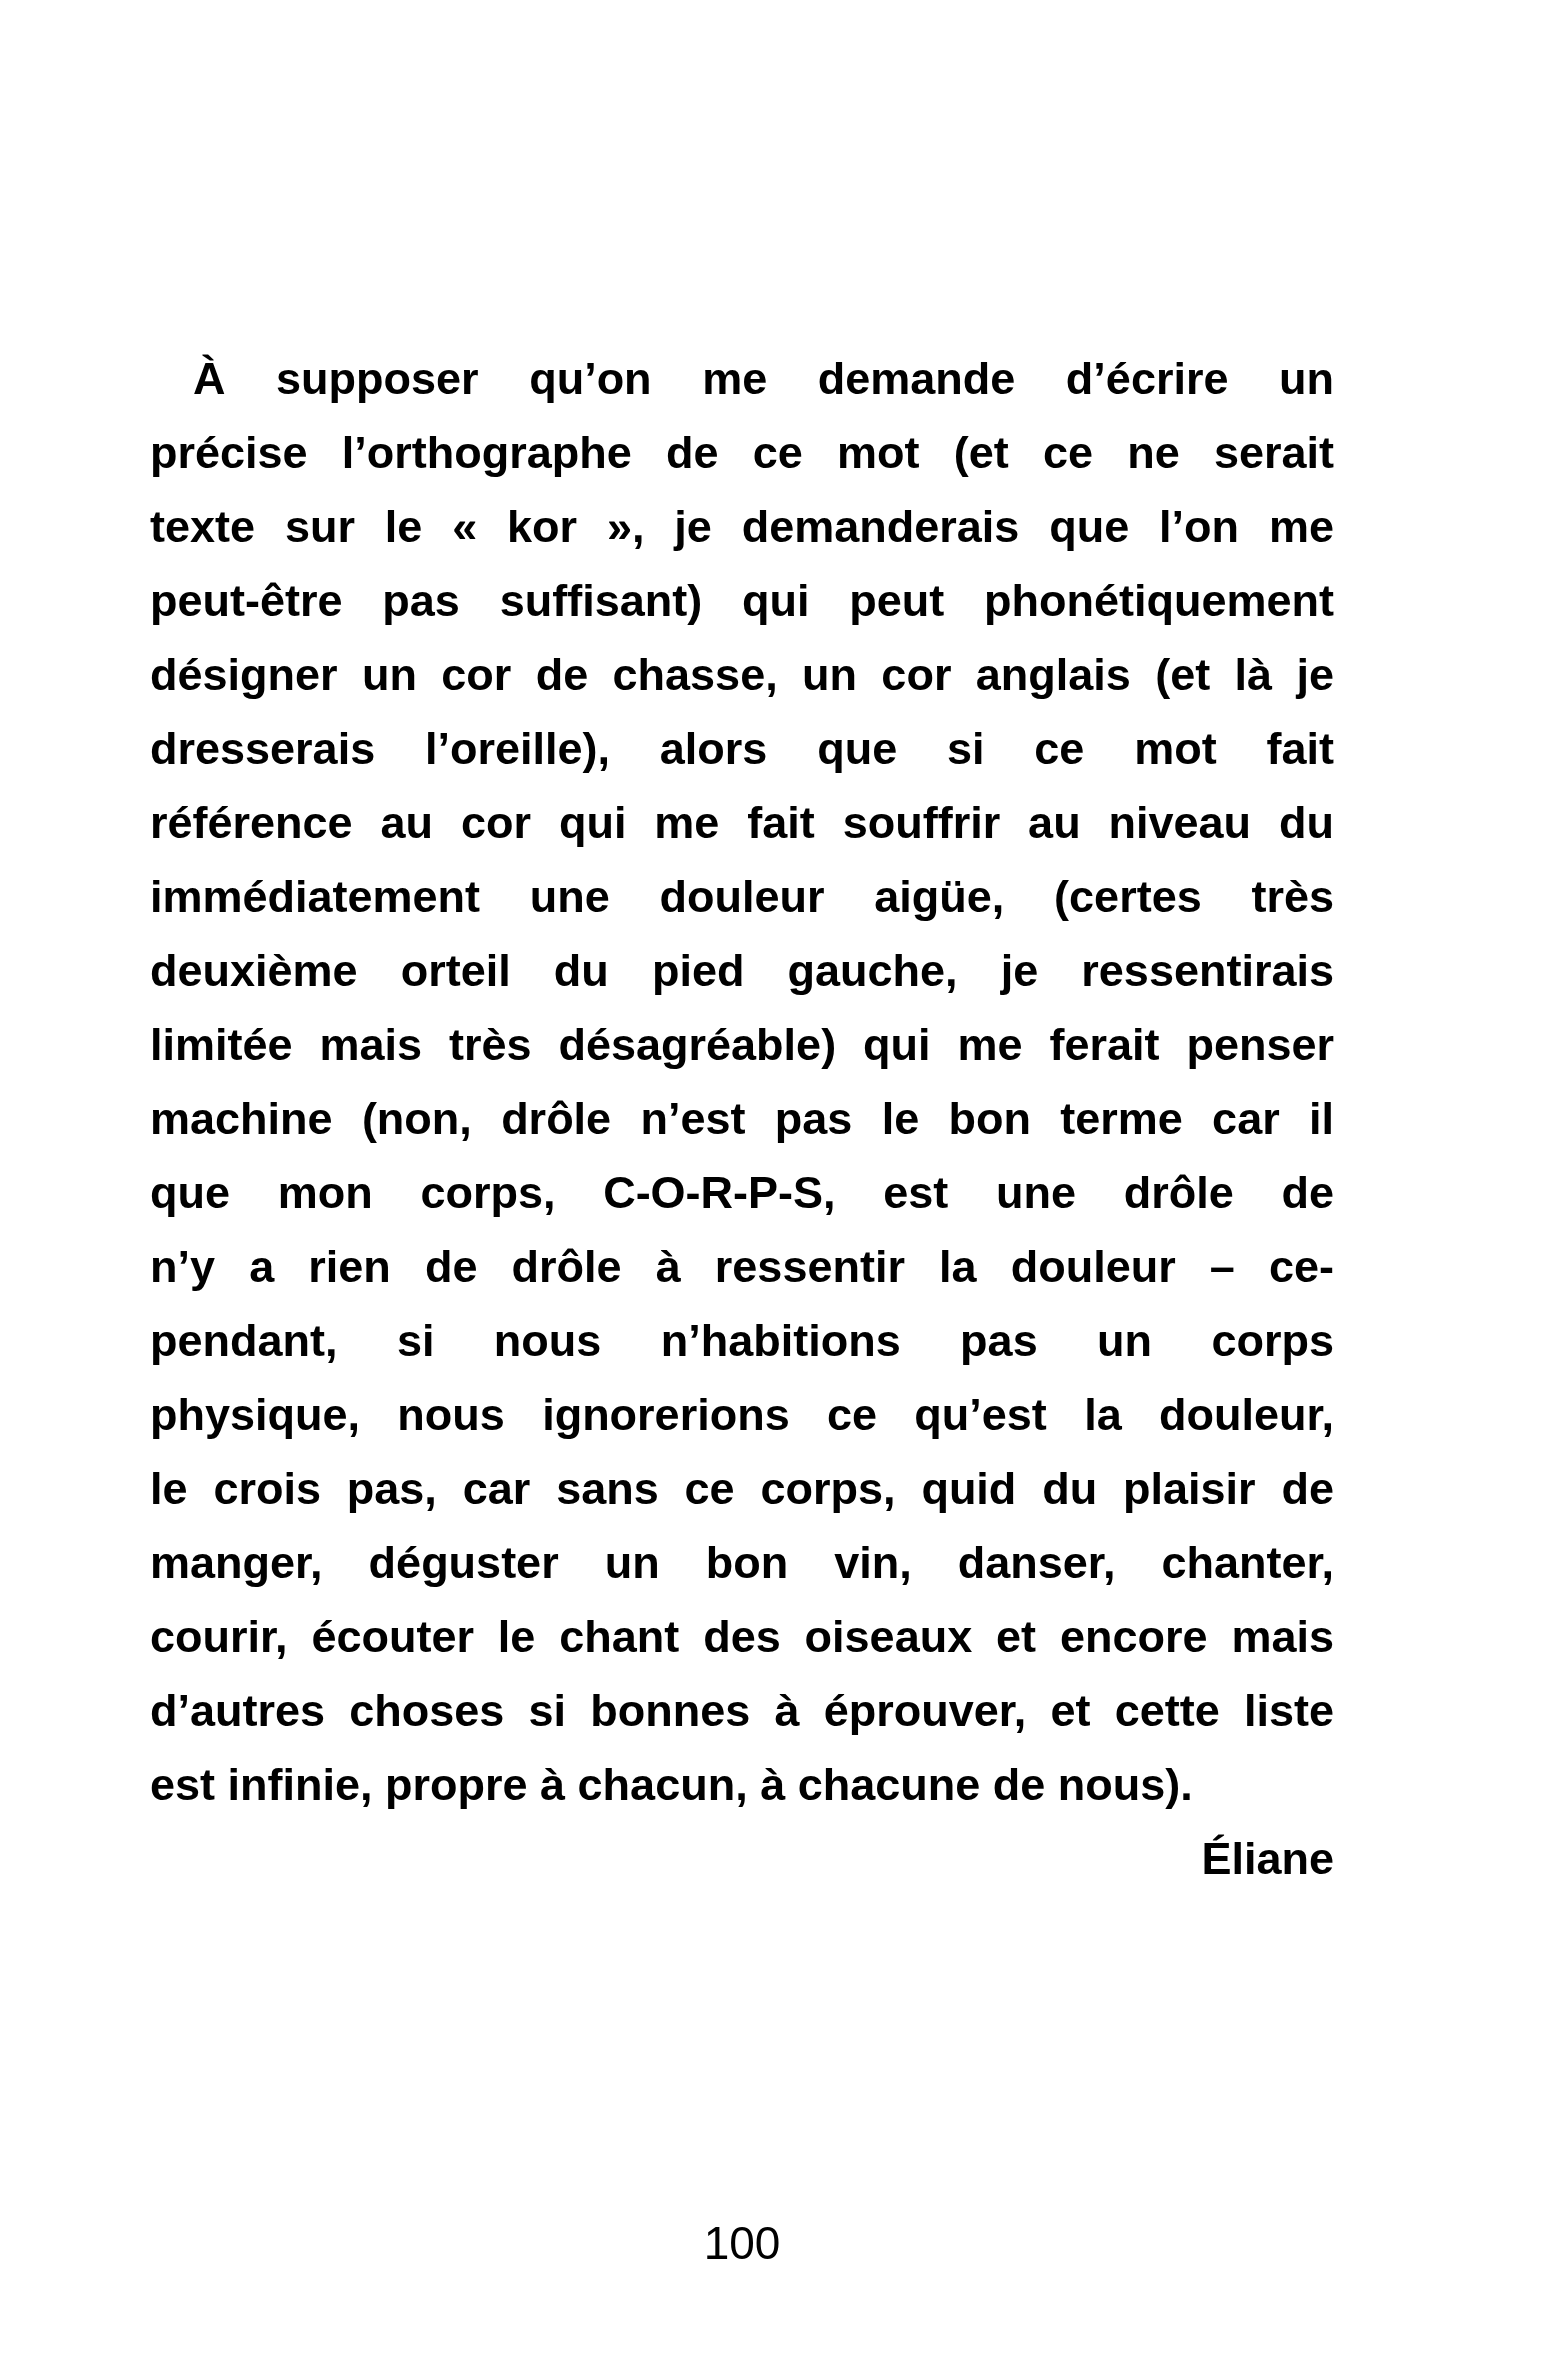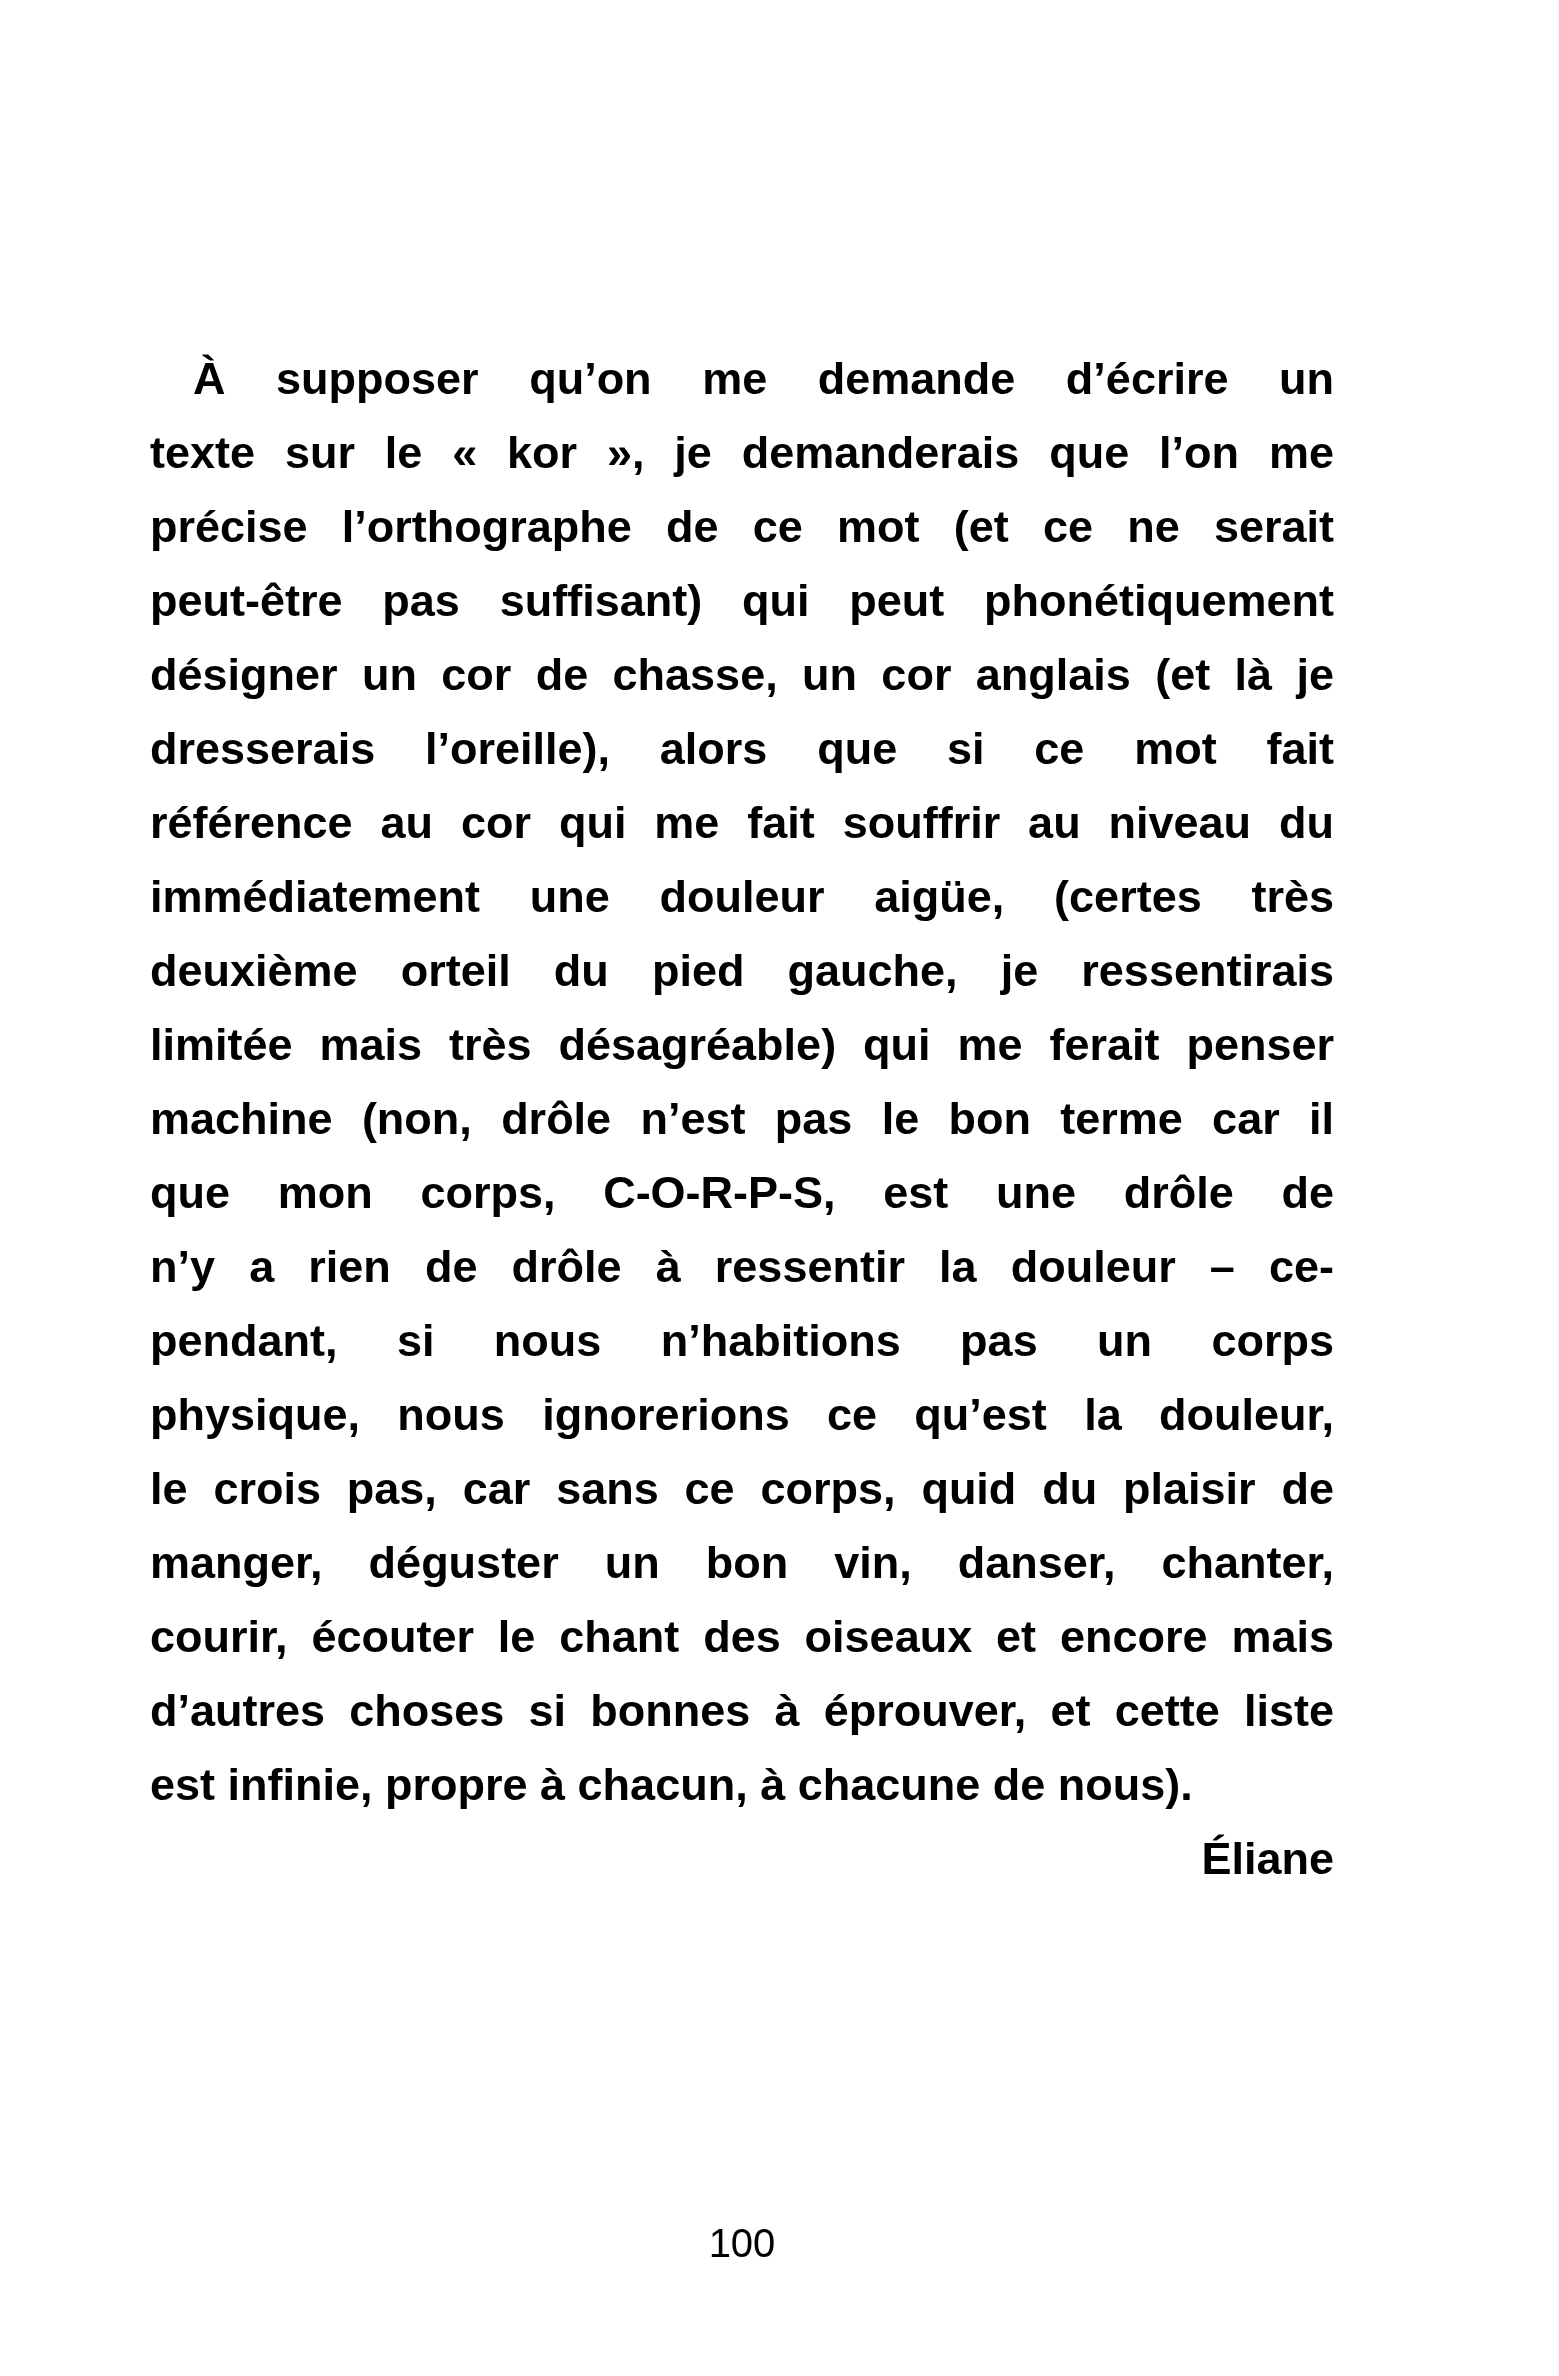--- a/index.html
+++ b/index.html
@@ -41,33 +41,33 @@
   }
   .line.indent {
     padding-left: 43px;
   }
   .page-number {
     position: absolute;
     left: 150px;
     top: 2218px;
     width: 1184px;
     text-align: center;
-    font-size: 40px;
+    font-size: 46px;
     line-height: 51px;
     font-weight: 400;
   }
 </style>
 </head>
 <body>
 
 <div class="page">
   <div class="text-block">
       <div class="line justify indent">À supposer qu’on me demande d’écrire un</div>
+      <div class="line justify">précise l’orthographe de ce mot (et ce ne serait</div>
       <div class="line justify">texte sur le « kor », je demanderais que l’on me</div>
-      <div class="line justify">précise l’orthographe de ce mot (et ce ne serait</div>
       <div class="line justify">peut-être pas suffisant) qui peut phonétiquement</div>
       <div class="line justify">désigner un cor de chasse, un cor anglais (et là je</div>
       <div class="line justify">dresserais l’oreille), alors que si ce mot fait</div>
       <div class="line justify">référence au cor qui me fait souffrir au niveau du</div>
       <div class="line justify">immédiatement une douleur aigüe, (certes très</div>
       <div class="line justify">deuxième orteil du pied gauche, je ressentirais</div>
       <div class="line justify">limitée mais très désagréable) qui me ferait penser</div>
       <div class="line justify">machine (non, drôle n’est pas le bon terme car il</div>
       <div class="line justify">que mon corps, C-O-R-P-S, est une drôle de</div>
       <div class="line justify">n’y a rien de drôle à ressentir la douleur – ce-</div>

